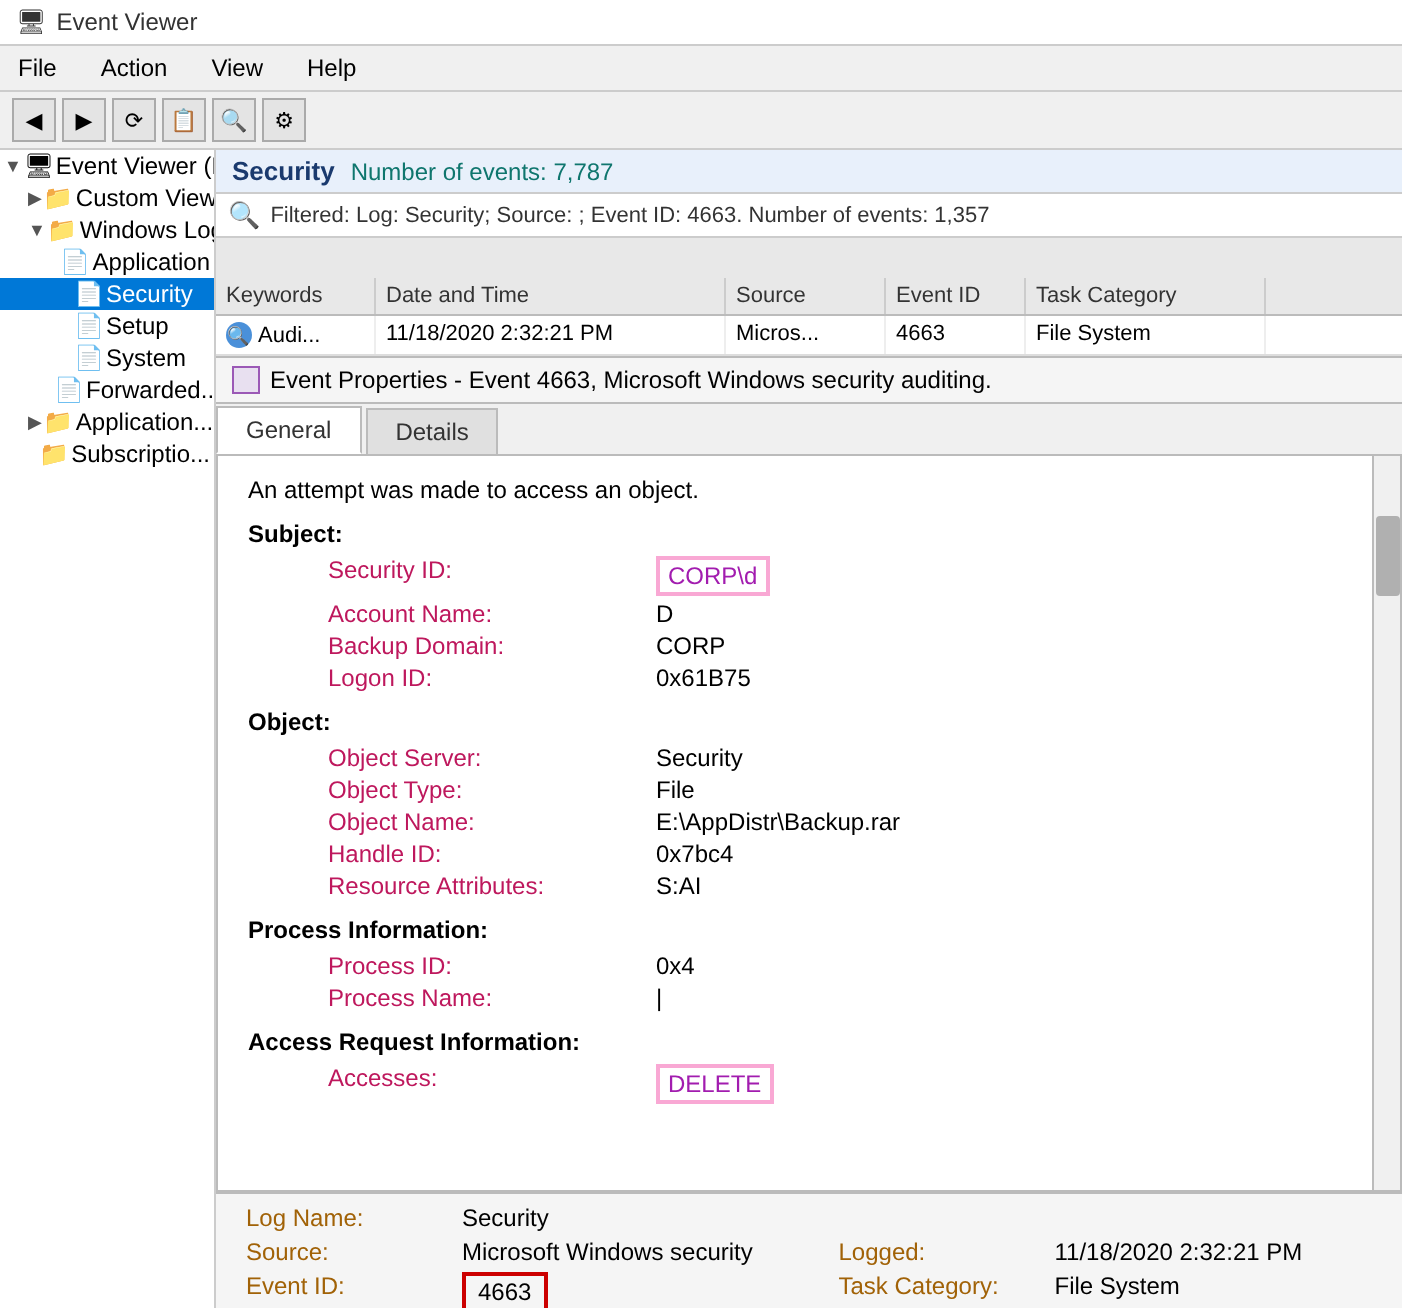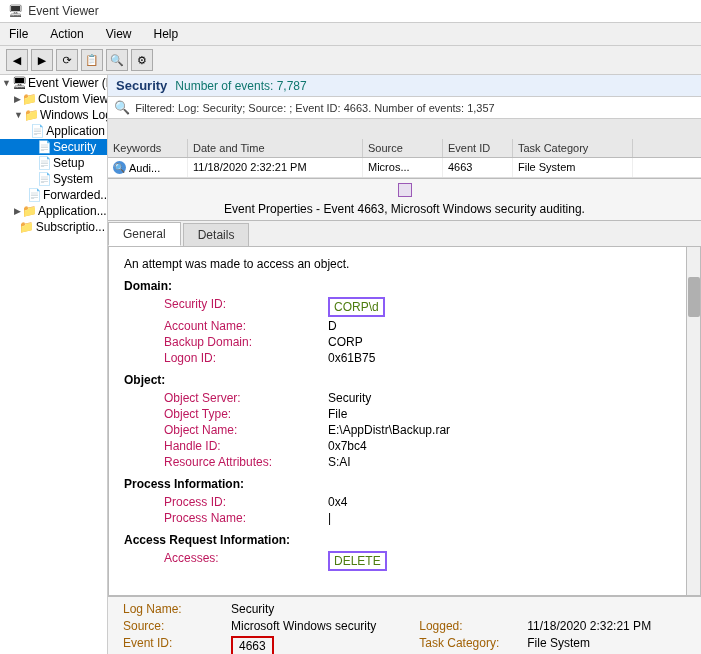--- a/index.html
+++ b/index.html
@@ -168,21 +168,21 @@
       color: #fff;
       font-size: 9px;
     }
     
     .event-props-header {
       background: #f5f5f5;
       border: 1px solid #bbb;
       border-left: none; border-right: none;
       padding: 4px 8px;
       font-size: 12px;
-      display: flex; align-items: center; gap: 5px; flex-direction: column;
+      display: flex; align-items: center; gap: 5px;
     }
     .props-icon {
       width: 14px; height: 14px;
       background: #e8e0f0;
       border: 1px solid #9b59b6;
       display: inline-block;
     }
     
     .tabs {
       display: flex;
@@ -242,23 +242,23 @@
       display: grid;
       grid-template-columns: 160px auto;
       gap: 2px 4px;
       margin-left: 40px;
       margin-bottom: 4px;
     }
     .field-label { color: #be185d; }
     .field-value { color: #000; }
     .highlight-box {
       display: inline-block;
-      border: 2px solid #8b5cf6;
+      border: 2px solid #f9a8d4;
       padding: 1px 4px;
-      color: #4d7c0f;
+      color: #a21caf;
     }
     
     .bottom-panel {
       background: #f5f5f5;
       border-top: 1px solid #bbb;
       padding: 5px 15px;
       font-size: 12px;
     }
     .bottom-grid {
       display: grid;
@@ -390,21 +390,21 @@
 
     <div class="tabs">
       <div class="tab active">General</div>
       <div class="tab">Details</div>
     </div>
 
     <div class="content-area" style="position:relative; padding-right:20px;">
       <div class="content-text">
         <p>An attempt was made to access an object.</p>
 
-        <div class="section-label">Domain:</div>
+        <div class="section-label">Subject:</div>
         <div class="field-grid">
           <span class="field-label">Security ID:</span>
           <span class="field-value"><span class="highlight-box">CORP\d</span></span>
 
           <span class="field-label">Account Name:</span>
           <span class="field-value">D</span>
 
           <span class="field-label">Backup Domain:</span>
           <span class="field-value">CORP</span>
 

